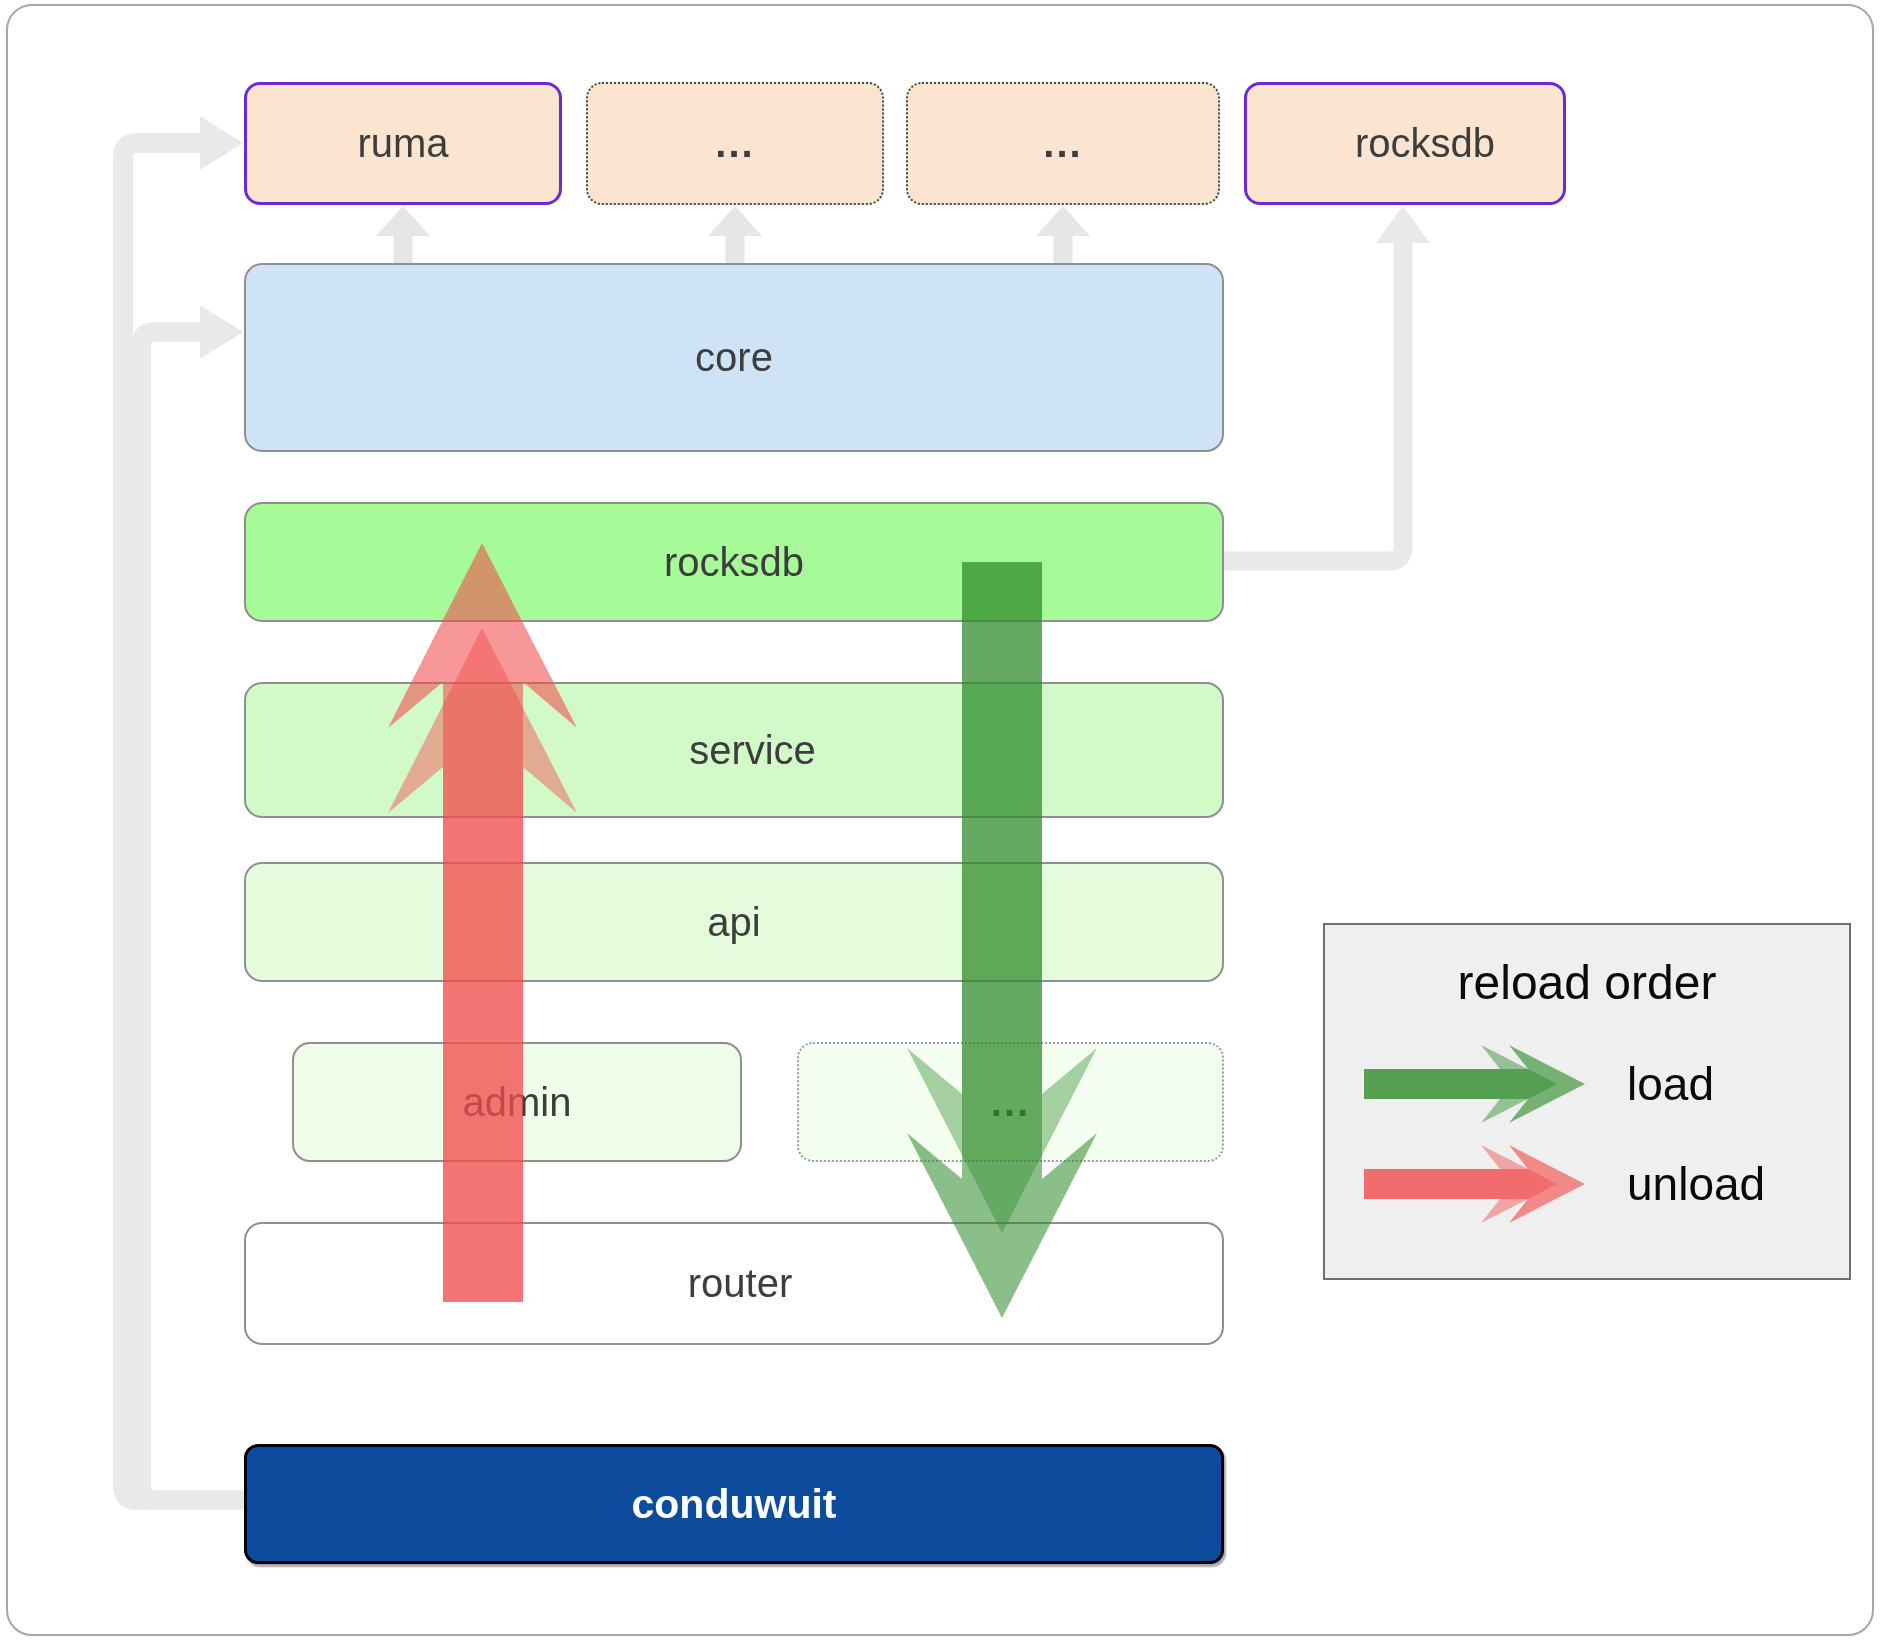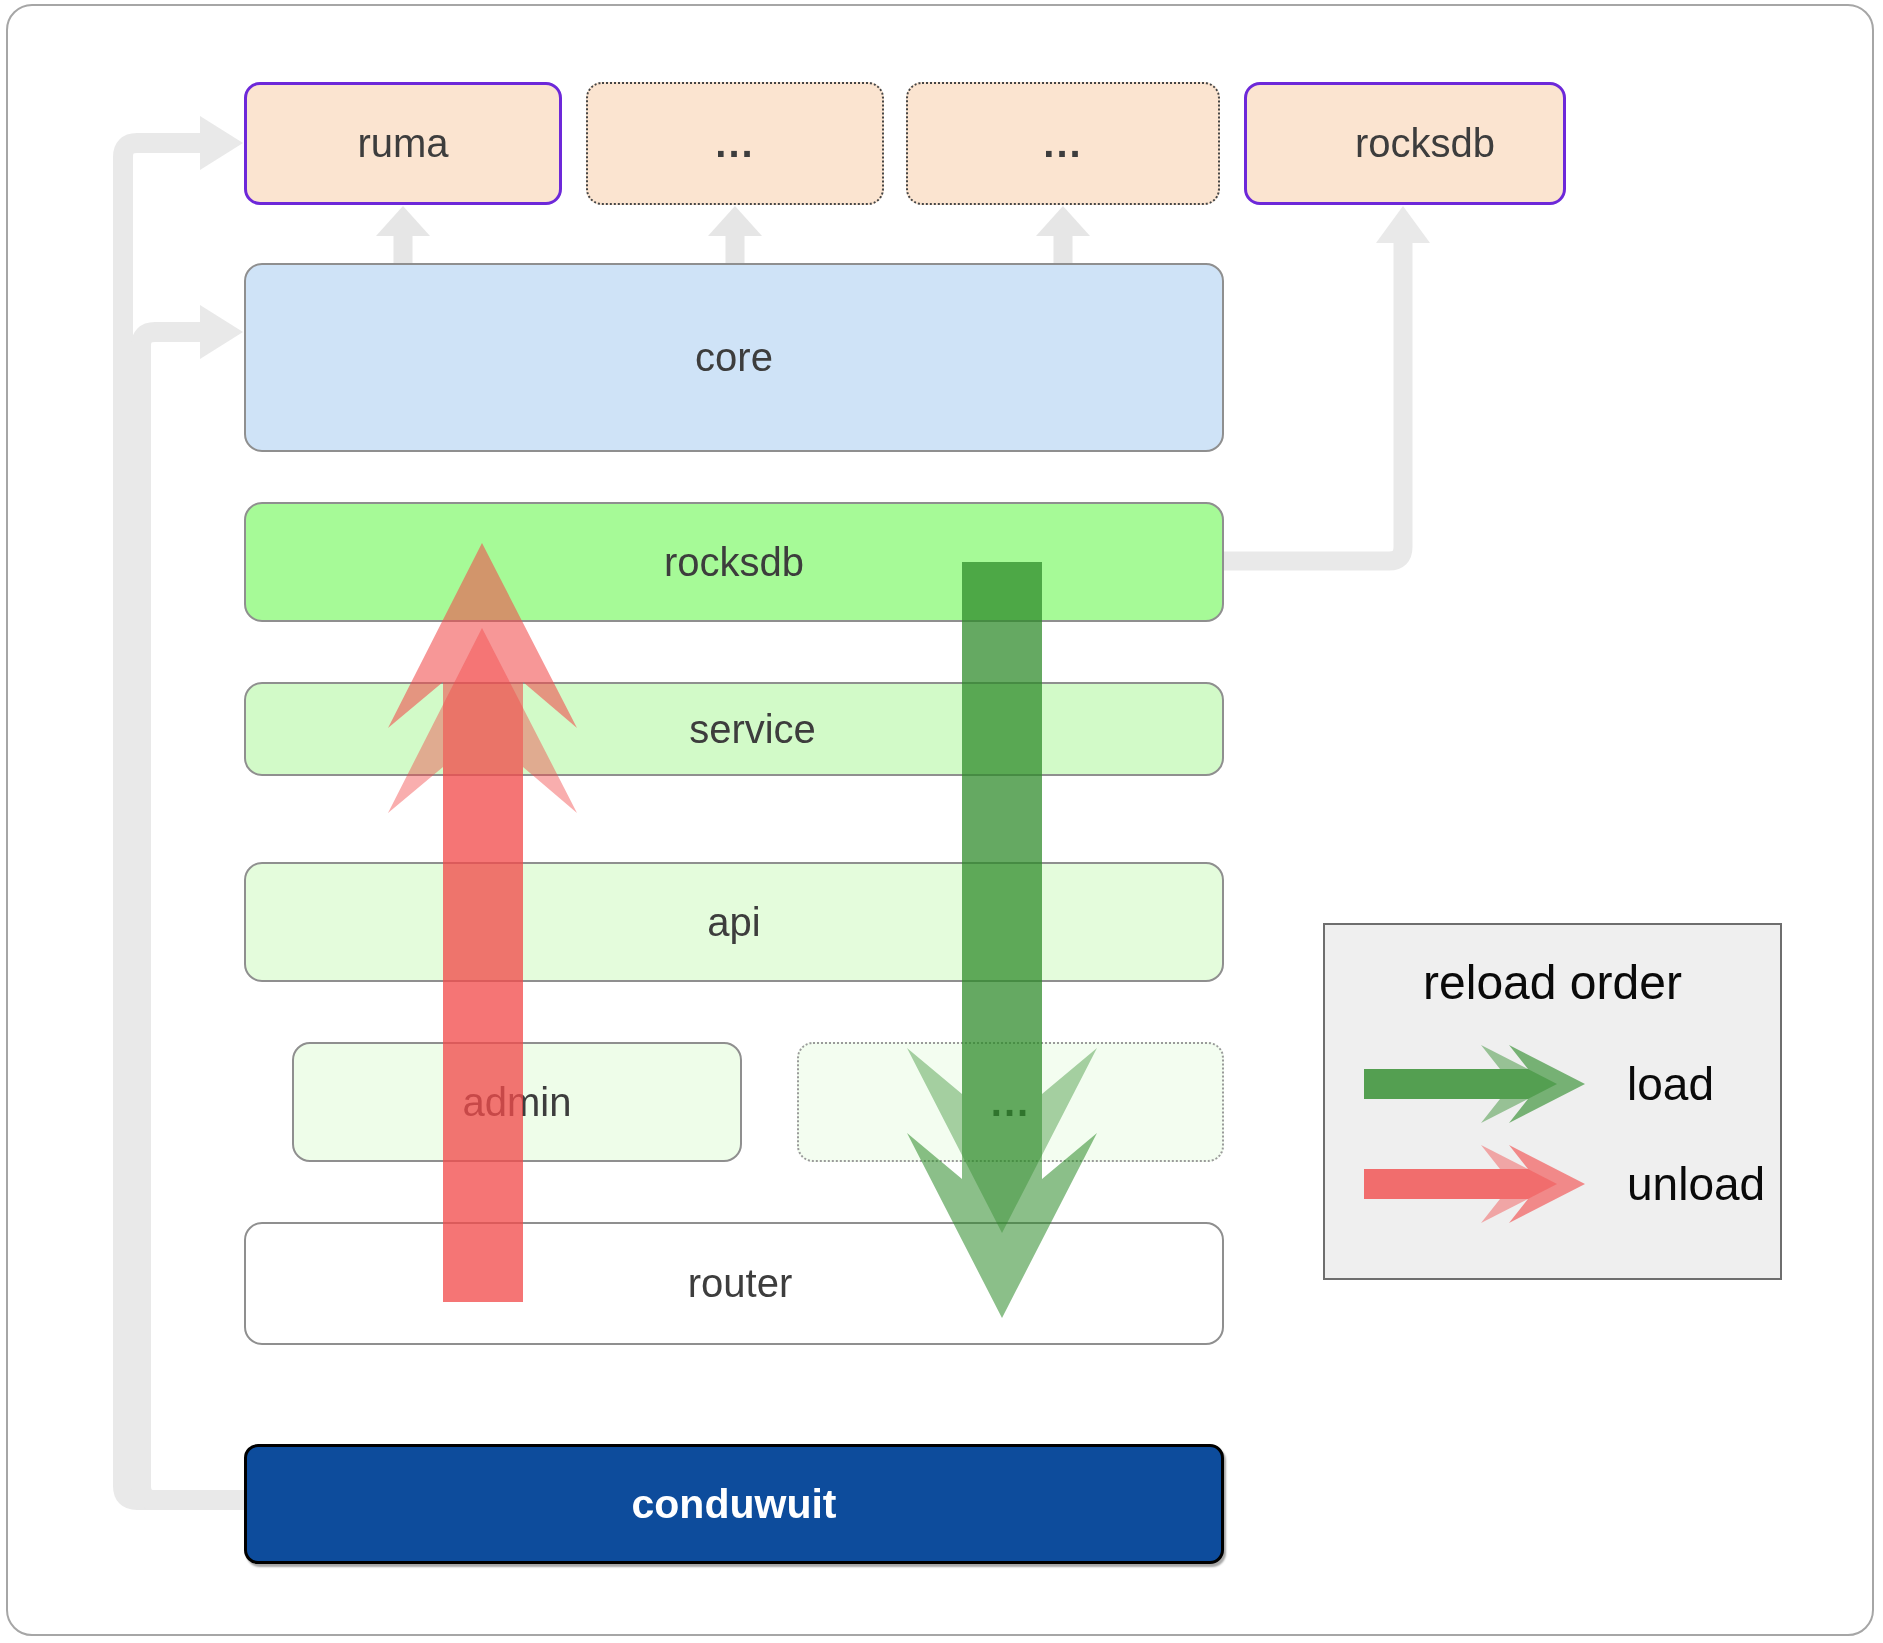--- a/index.html
+++ b/index.html
@@ -20,21 +20,21 @@
   #node-core{background:#cfe3f7;}
   #node-database{background:#a6fa97;}
   #node-service{background:#d2fac8;}
   #node-api{background:#e4fcdc;}
   #node-admin{background:#eefde9;}
   #node-dots-c{background:#f3fdf0;border:2px dotted #9a9a9a;}
   #node-router{background:#ffffff;padding-left:12px;}
   #node-conduwuit{background:#0d4c9c;border:3px solid #000;border-radius:14px;
                   color:#ffffff;font-weight:bold;font-size:41px;
                   box-shadow:2px 3px 2px rgba(0,0,0,0.35);}
-  #legend{position:absolute;left:1323px;top:923px;width:459px;height:357px;
+  #legend{position:absolute;left:1323px;top:923px;width:528px;height:357px;
           box-sizing:border-box;background:#efefef;border:2.5px solid #6e6e6e;}
   #legend-title{position:absolute;left:0;top:30px;width:100%;text-align:center;
                 font-size:48px;color:#0a0a0a;}
   .legend-label{position:absolute;left:302px;font-size:46px;color:#0a0a0a;}
 </style>
 </head>
 <body>
 
 <div id="stage">
   <div id="frame"></div>
@@ -76,21 +76,21 @@
   <div class="node peach solid-dark" style="left:1244px;top:82px;width:322px;height:123px;padding-left:40px;">
     <span>rocksdb</span>
   </div>
 
   <div id="node-core" class="node gray-border" style="left:244px;top:263px;width:980px;height:189px;">
     <span>core</span>
   </div>
   <div id="node-database" class="node gray-border" style="left:244px;top:502px;width:980px;height:120px;">
     <span>rocksdb</span>
   </div>
-  <div id="node-service" class="node gray-border" style="left:244px;top:682px;width:980px;height:94px;padding-left:37px;">
+  <div id="node-service" class="node gray-border" style="left:244px;top:682px;width:980px;height:136px;padding-left:37px;">
     <span>service</span>
   </div>
   <div id="node-api" class="node gray-border" style="left:244px;top:862px;width:980px;height:120px;">
     <span>api</span>
   </div>
   <div id="node-admin" class="node gray-border" style="left:244px;top:1042px;width:450px;height:120px;margin-left:48px;">
     <span>admin</span>
   </div>
   <div id="node-dots-c" class="node dots" style="left:797px;top:1042px;width:427px;height:120px;">
     <span>...</span>

